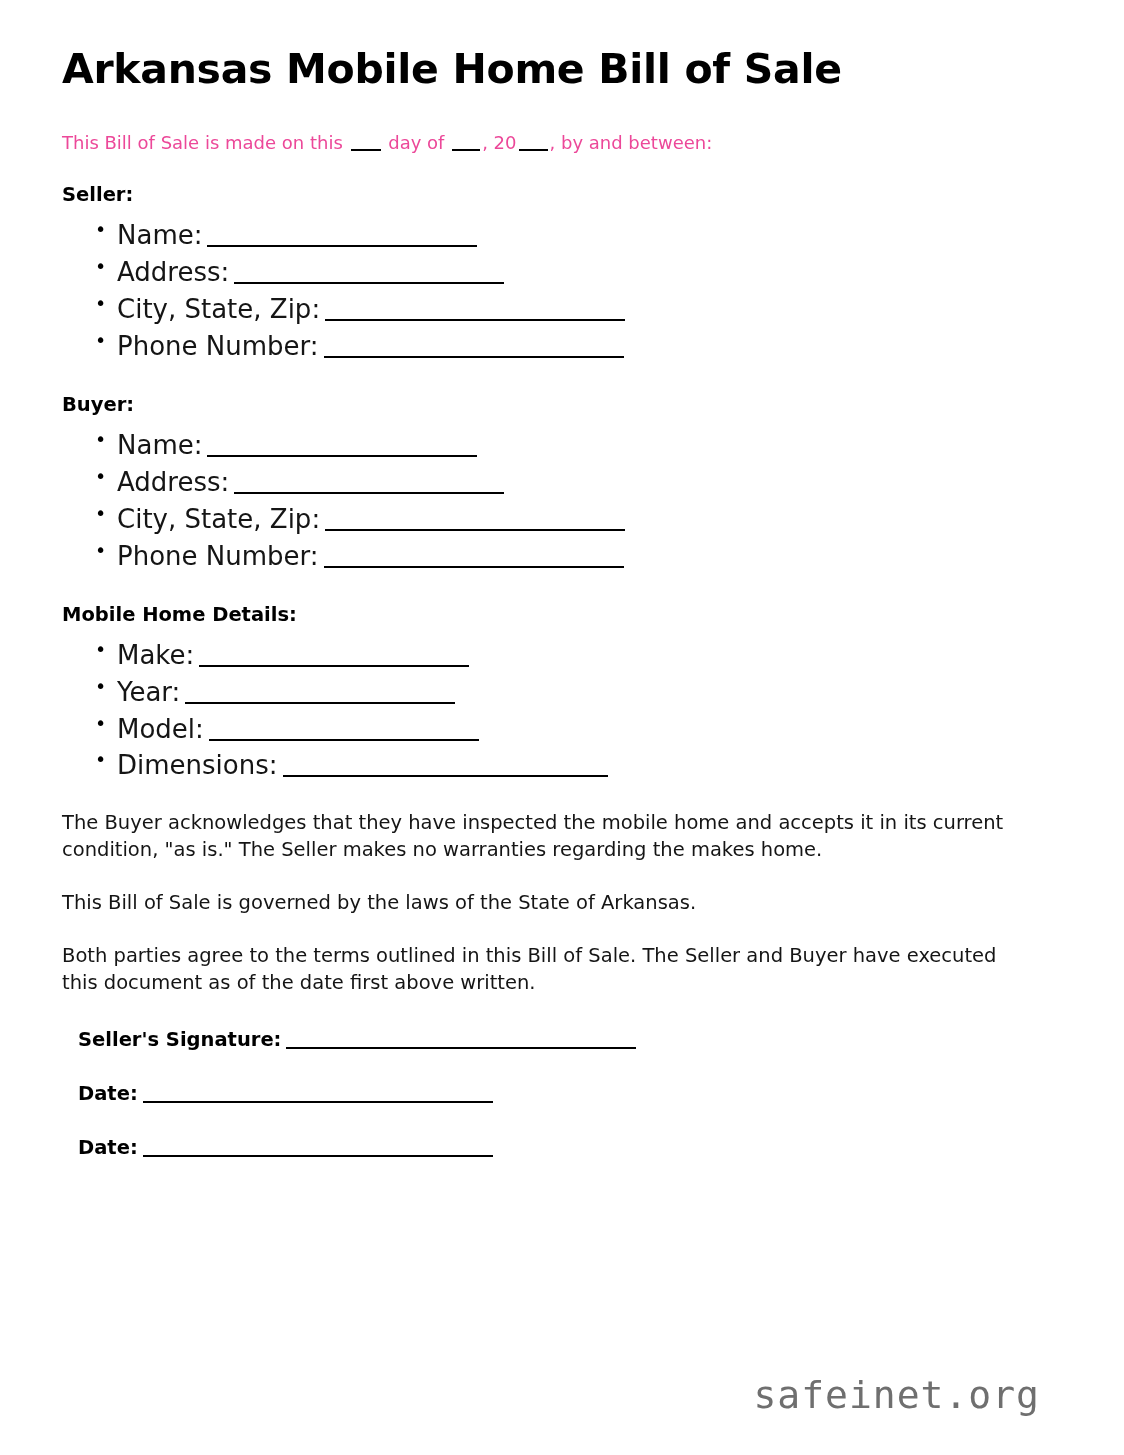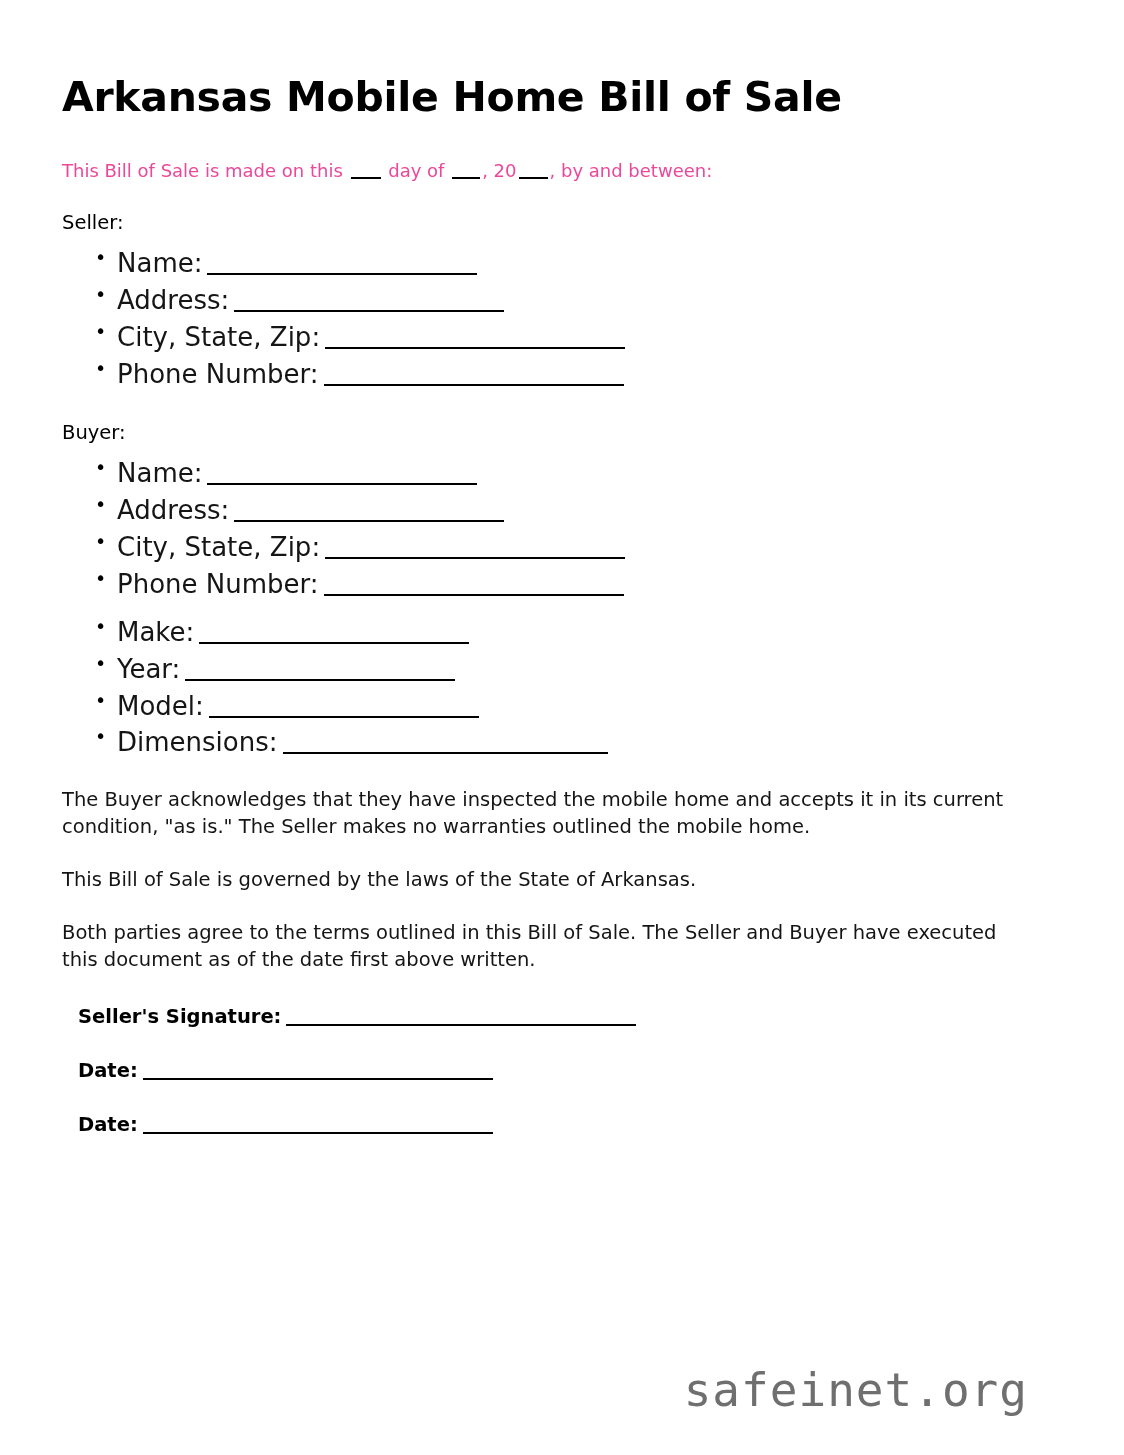--- a/index.html
+++ b/index.html
@@ -6,42 +6,42 @@
     margin: 0;
     padding: 0;
     background: #ffffff;
   }
   .page {
     position: relative;
     width: 1068px;
     height: 1455px;
     background: #ffffff;
     box-sizing: border-box;
-    padding: 62px 62px 0 62px;
+    padding: 34px 62px 0 62px;
     font-family: "DejaVu Sans", sans-serif;
     color: #000000;
     overflow: hidden;
   }
   .doc-title {
     font-size: 41px;
     font-weight: bold;
     line-height: 1.15;
     letter-spacing: -0.3px;
     margin: 12px 0 0 0;
     color: #000000;
   }
   .intro {
     font-size: 18px;
     line-height: 1.35;
     margin: 38px 0 0 0;
     color: #ec4899;
   }
   .section-heading {
     font-size: 19.5px;
-    font-weight: normal;
+    font-weight: bold;
     margin: 28px 0 0 0;
     color: #000000;
   }
   ul.field-list {
     list-style: none;
     margin: 11px 0 0 0;
     padding: 0 0 0 33px;
   }
   ul.field-list li {
     position: relative;
@@ -82,24 +82,24 @@
   }
   .sig-line {
     font-size: 19.5px;
     font-weight: bold;
     margin: 31px 0 0 16px;
     color: #000000;
     white-space: nowrap;
   }
   .watermark {
     position: absolute;
-    right: 40px;
+    right: 28px;
     bottom: 38px;
     font-family: "DejaVu Sans Mono", monospace;
-    font-size: 46px;
+    font-size: 38px;
     color: #6f6f6f;
     letter-spacing: 1px;
     white-space: nowrap;
   }
   .w-270 { width: 270px; }
   .w-290 { width: 290px; }
   .w-300 { width: 300px; }
   .w-325 { width: 325px; }
   .w-330 { width: 330px; }
   .w-350 { width: 350px; }
@@ -130,29 +130,30 @@
   </ul>
 
   <h2 class="section-heading">Buyer:</h2>
   <ul class="field-list">
     <li><span>Name:</span><span class="blank w-270"></span></li>
     <li><span>Address:</span><span class="blank w-270"></span></li>
     <li><span>City, State, Zip:</span><span class="blank w-300"></span></li>
     <li><span>Phone Number:</span><span class="blank w-300"></span></li>
   </ul>
 
+  <h2 class="section-heading">Mobile Home Details:</h2>
   <ul class="field-list">
     <li><span>Make:</span><span class="blank w-270"></span></li>
     <li><span>Year:</span><span class="blank w-270"></span></li>
     <li><span>Model:</span><span class="blank w-270"></span></li>
     <li><span>Dimensions:</span><span class="blank w-325"></span></li>
   </ul>
 
 
-  <p class="body-para">The Buyer acknowledges that they have inspected the mobile home and accepts it in its current condition, "as is." The Seller makes no warranties outlined the mobile home.</p>
+  <p class="body-para">The Buyer acknowledges that they have inspected the mobile home and accepts it in its current condition, "as is." The Seller makes no warranties regarding the makes home.</p>
 
   <p class="body-para">This Bill of Sale is governed by the laws of the State of Arkansas.</p>
 
   <p class="body-para">Both parties agree to the terms outlined in this Bill of Sale. The Seller and Buyer have executed this document as of the date first above written.</p>
 
   <div class="sig-line"><span>Seller's Signature:</span><span class="blank w-350"></span></div>
 
   <div class="sig-line"><span>Date:</span><span class="blank w-350"></span></div>
 
 

